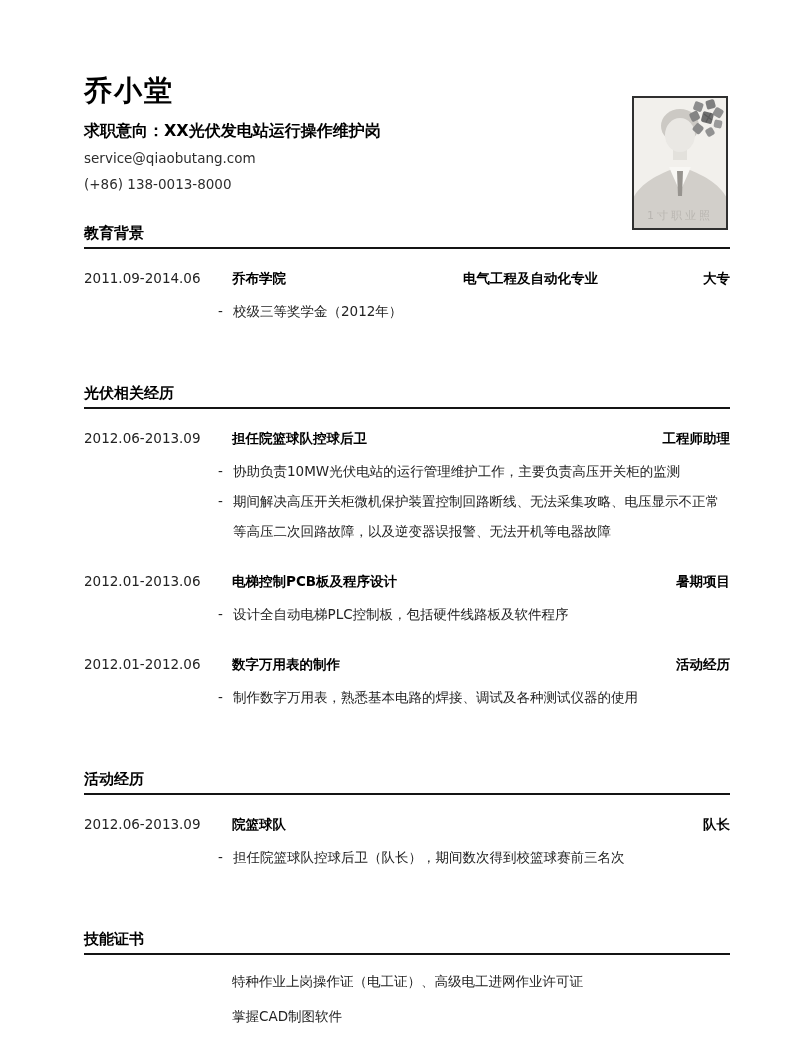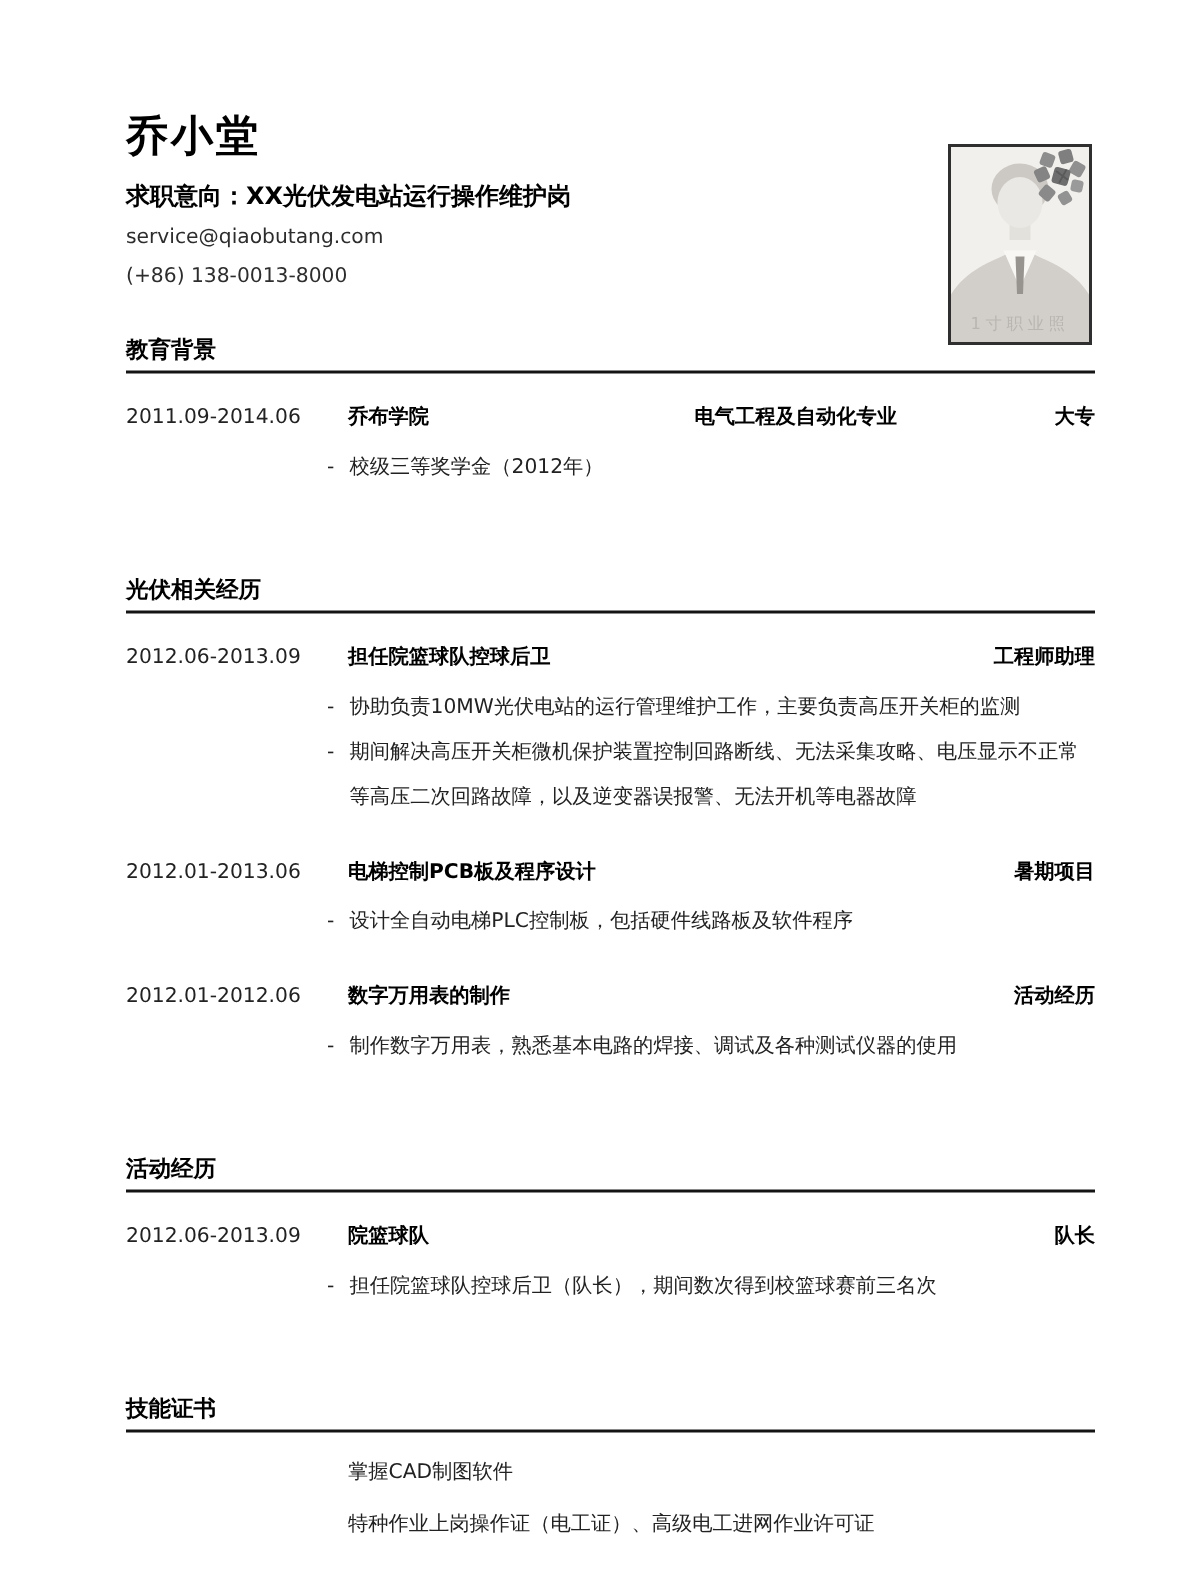--- a/index.html
+++ b/index.html
@@ -211,22 +211,22 @@
           <span class="dash">-</span>
           <span class="bullet-text">担任院篮球队控球后卫（队长），期间数次得到校篮球赛前三名次</span>
         </div>
       </div>
     </div>
   </div>
 
   <div class="section">
     <div class="section-title">技能证书</div>
     <div class="plain-lines">
+      <div class="plain-line">特种作业上岗操作证（电工证）、高级电工进网作业许可证</div>
       <div class="plain-line">掌握CAD制图软件</div>
-      <div class="plain-line">特种作业上岗操作证（电工证）、高级电工进网作业许可证</div>
     </div>
   </div>
 
   <div class="section">
     <div class="section-title">兴趣爱好</div>
     <div class="plain-lines">
       <div class="plain-line">电影、球赛（篮球、足球、斯诺克等）</div>
     </div>
   </div>
 

